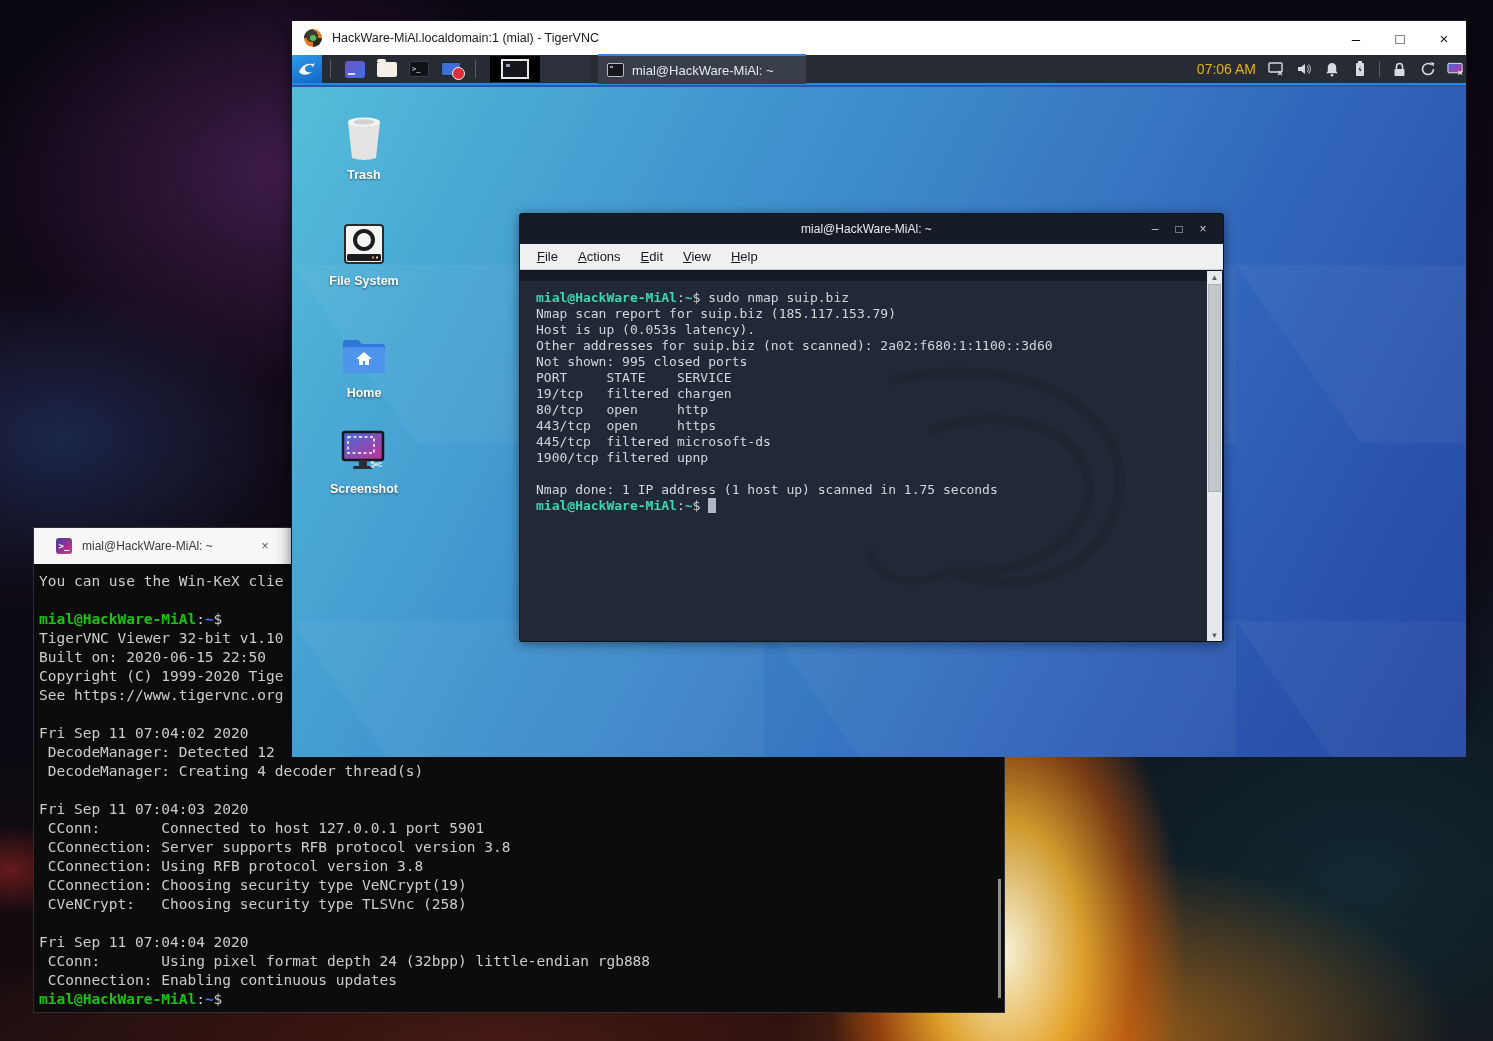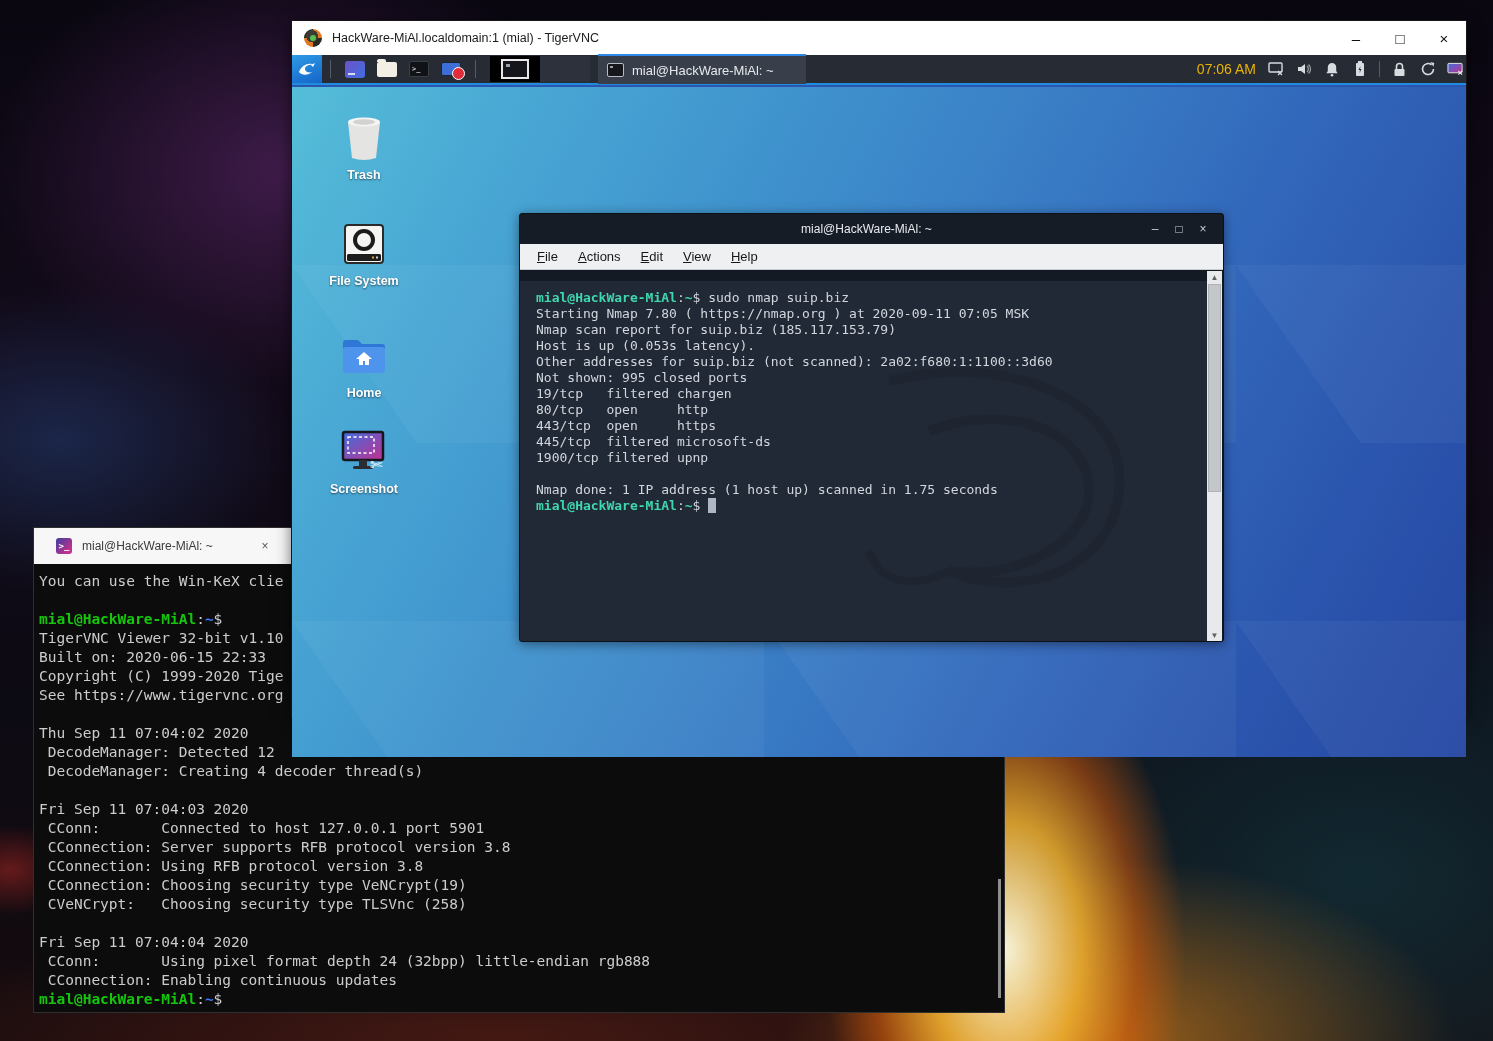--- a/index.html
+++ b/index.html
@@ -141,25 +141,25 @@
       <div id="wt-tab-icon">&gt;_</div>
       <div id="wt-tab-label">mial@HackWare-MiAl: ~</div>
       <div id="wt-tab-close">×</div>
     </div>
   </div>
   <div id="wt-content" class="abs">
       <div class="tline"><span>You can use the Win-KeX clie</span></div>
       <div class="tline"><span></span></div>
       <div class="tline"><span class="seg-wu">mial@HackWare-MiAl</span><span>:</span><span class="seg-wp">~</span><span>$</span></div>
       <div class="tline"><span>TigerVNC Viewer 32-bit v1.10</span></div>
-      <div class="tline"><span>Built on: 2020-06-15 22:33</span></div>
+      <div class="tline"><span>Built on: 2020-06-15 22:50</span></div>
       <div class="tline"><span>Copyright (C) 1999-2020 Tige</span></div>
       <div class="tline"><span>See https://www.tigervnc.org</span></div>
       <div class="tline"><span></span></div>
-      <div class="tline"><span>Thu Sep 11 07:04:02 2020</span></div>
+      <div class="tline"><span>Fri Sep 11 07:04:02 2020</span></div>
       <div class="tline"><span> DecodeManager: Detected 12</span></div>
       <div class="tline"><span> DecodeManager: Creating 4 decoder thread(s)</span></div>
       <div class="tline"><span></span></div>
       <div class="tline"><span>Fri Sep 11 07:04:03 2020</span></div>
       <div class="tline"><span> CConn:       Connected to host 127.0.0.1 port 5901</span></div>
       <div class="tline"><span> CConnection: Server supports RFB protocol version 3.8</span></div>
       <div class="tline"><span> CConnection: Using RFB protocol version 3.8</span></div>
       <div class="tline"><span> CConnection: Choosing security type VeNCrypt(19)</span></div>
       <div class="tline"><span> CVeNCrypt:   Choosing security type TLSVnc (258)</span></div>
       <div class="tline"><span></span></div>
@@ -338,25 +338,25 @@
         <div class="menu-item"><u>E</u>dit</div>
         <div class="menu-item"><u>V</u>iew</div>
         <div class="menu-item"><u>H</u>elp</div>
       </div>
       <div id="xt-content">
         <svg id="xt-watermark" width="300" height="280" viewBox="0 0 300 280">
           <path d="M40 40 C160 10 280 60 270 150 C262 230 170 260 100 230 C170 240 240 200 240 150 C240 90 160 60 80 90" fill="none" stroke="#0d1119" stroke-width="10"></path>
           <path d="M100 230 C60 250 30 240 20 210" fill="none" stroke="#0d1119" stroke-width="8"></path>
         </svg>
       <div class="tline"><span class="seg-xu">mial@HackWare-MiAl</span><span>:</span><span class="seg-xu">~</span><span>$ </span><span>sudo nmap suip.biz</span></div>
-          <div class="tline"><span>Starting Nmap 7.80 ( https://nmap.org ) at 2020-09-11 07:05 MSK</span></div>
           <div class="tline"><span>Nmap scan report for suip.biz (185.117.153.79)</span></div>
           <div class="tline"><span>Host is up (0.053s latency).</span></div>
           <div class="tline"><span>Other addresses for suip.biz (not scanned): 2a02:f680:1:1100::3d60</span></div>
           <div class="tline"><span>Not shown: 995 closed ports</span></div>
+          <div class="tline"><span>PORT     STATE    SERVICE</span></div>
           <div class="tline"><span>19/tcp   filtered chargen</span></div>
           <div class="tline"><span>80/tcp   open     http</span></div>
           <div class="tline"><span>443/tcp  open     https</span></div>
           <div class="tline"><span>445/tcp  filtered microsoft-ds</span></div>
           <div class="tline"><span>1900/tcp filtered upnp</span></div>
           <div class="tline"><span></span></div>
           <div class="tline"><span>Nmap done: 1 IP address (1 host up) scanned in 1.75 seconds</span></div>
           <div class="tline"><span class="seg-xu">mial@HackWare-MiAl</span><span>:</span><span class="seg-xu">~</span><span>$ </span><span class="seg-cursor"> </span></div>
         </div>
       <div id="xt-scrollbar">

